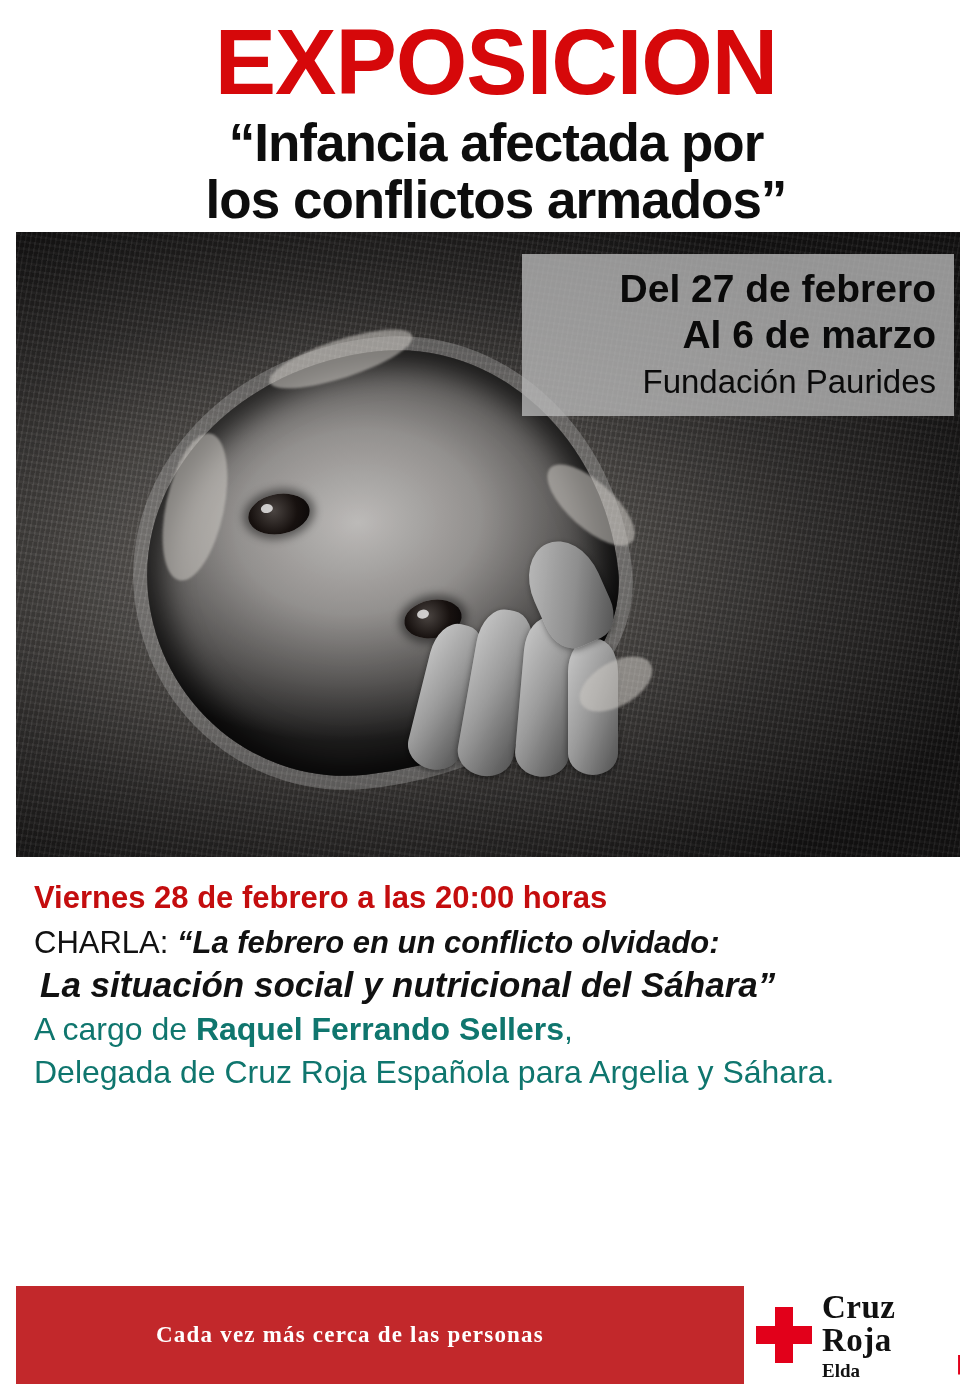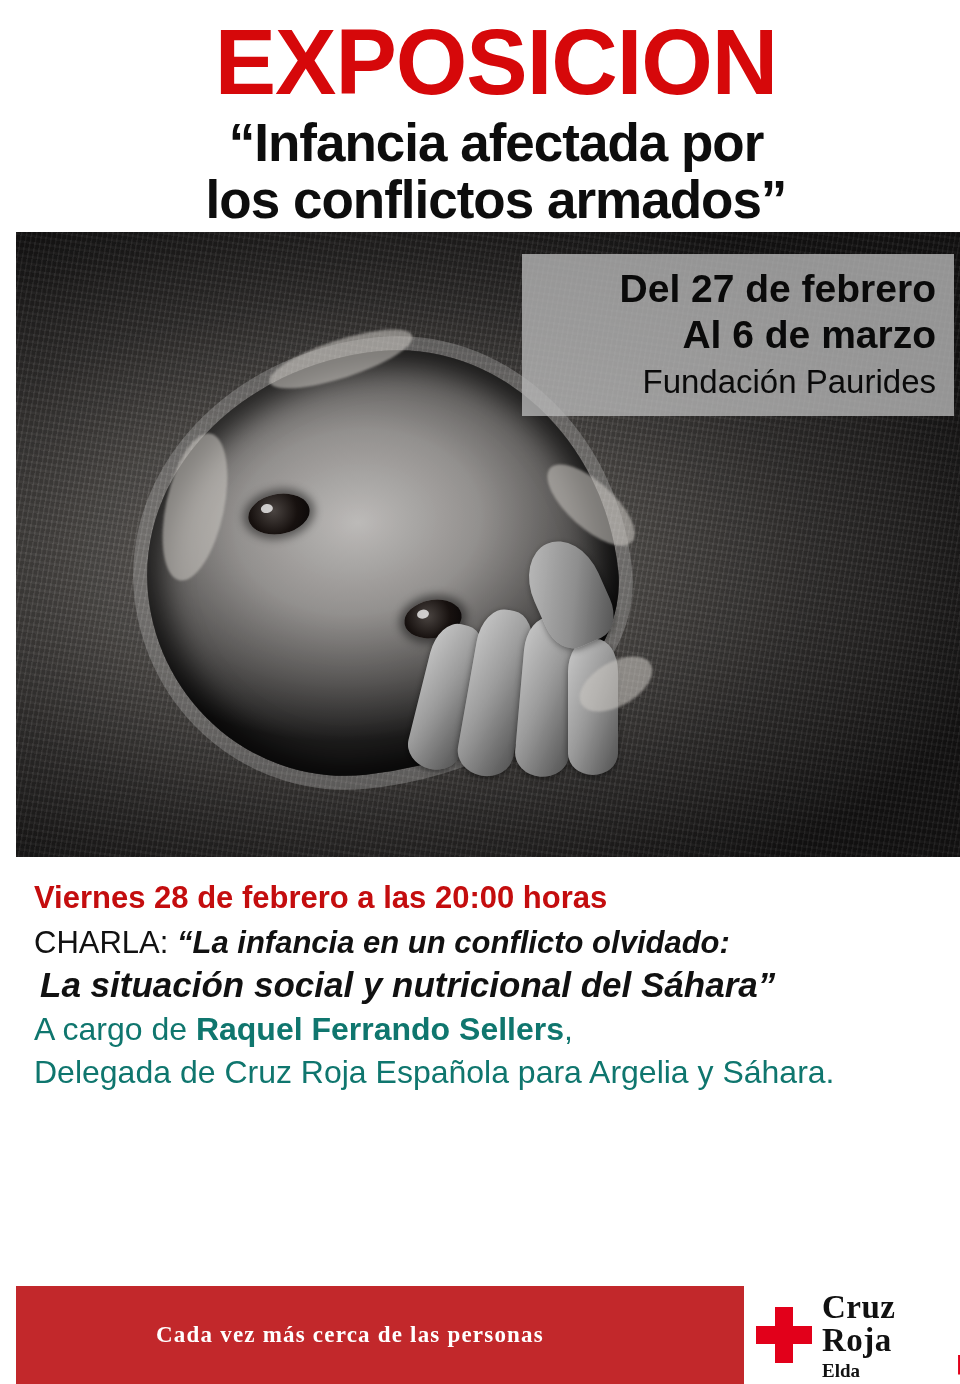--- a/index.html
+++ b/index.html
@@ -383,21 +383,21 @@
       <div class="d2">Al 6 de marzo</div>
       <div class="d3">Fundación Paurides</div>
     </div>
   </div>
 
   <div class="info">
     <div class="line-red">Viernes 28 de febrero a las 20:00 horas</div>
 
     <div class="charla">
       <span class="label">CHARLA:</span>
-      <span class="quote">“La infancia en un conflicto olvidado:</span>
+      <span class="quote">“La febrero en un conflicto olvidado:</span>
     </div>
     <div class="charla-l2">La situación social y nutricional del Sáhara”</div>
 
     <div class="credit">
       <span>A cargo de </span><b>Raquel Ferrando Sellers</b><span>,</span>
       <div>Delegada de Cruz Roja Española para Argelia y Sáhara.</div>
     </div>
 
   </div>
 

